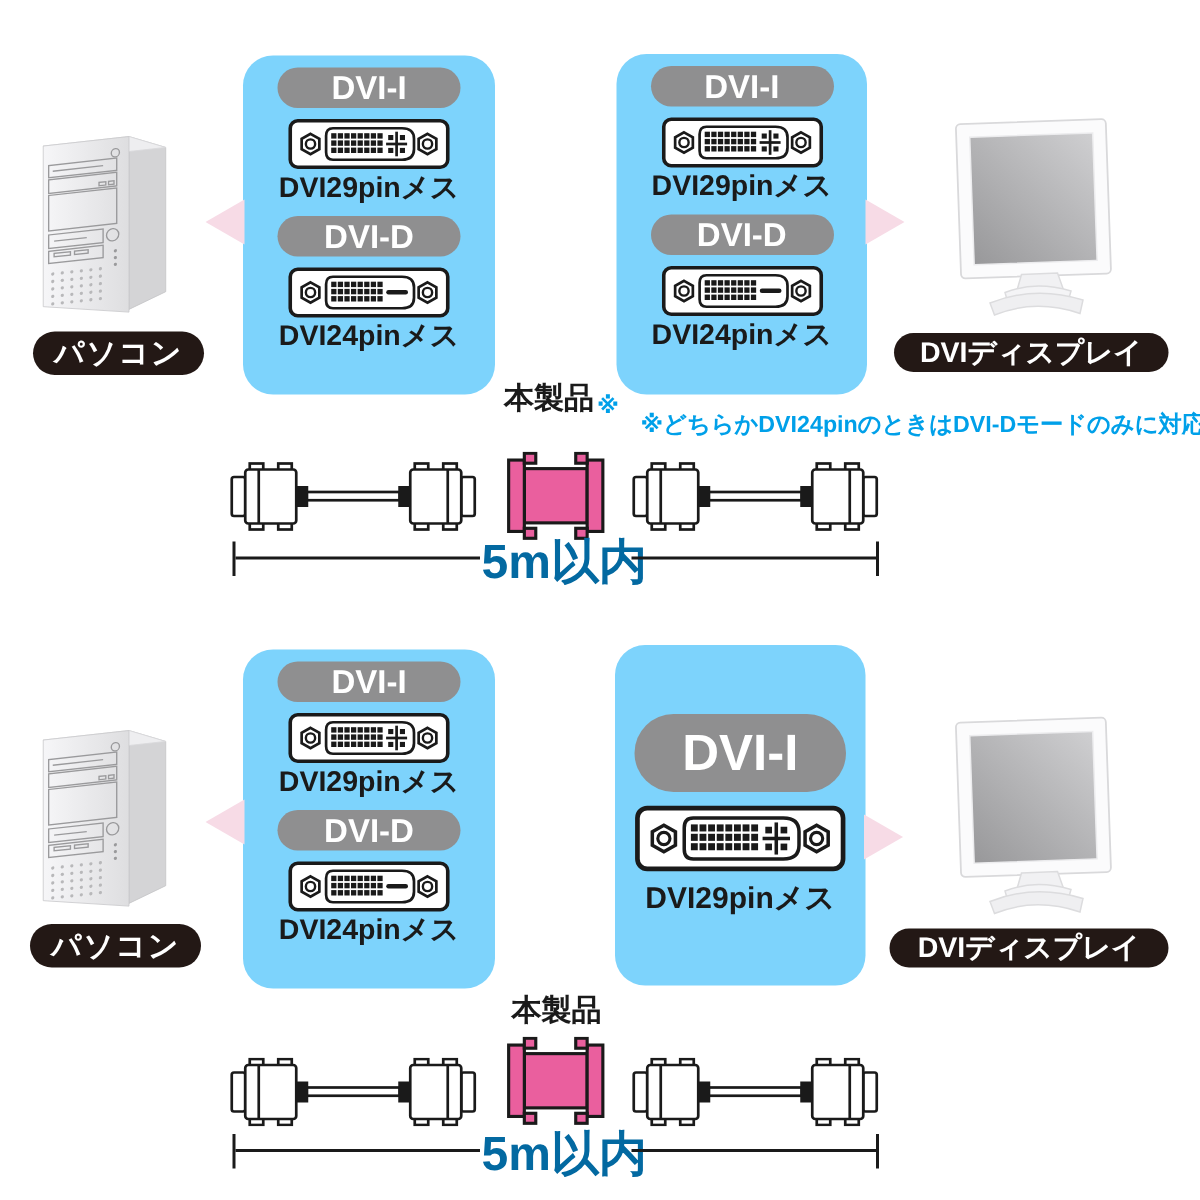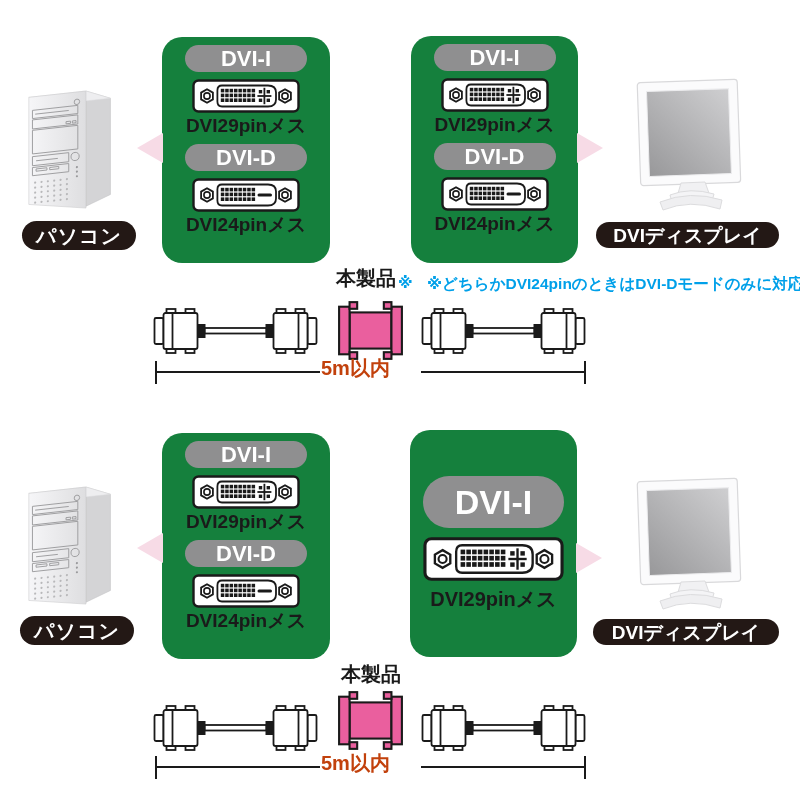--- a/index.html
+++ b/index.html
@@ -1,19 +1,19 @@
 <!DOCTYPE html>
 <html><head>
 <meta charset="utf-8">
 <style>
   html,body{margin:0;padding:0;background:#fff;}
   .canvas{position:relative;width:800px;height:800px;background:#ffffff;overflow:hidden;
           font-family:"Liberation Sans","DejaVu Sans",sans-serif;}
   .abs{position:absolute;}
-  .pink-box{position:absolute;background:#15803d;border-radius:20px;display:flex;
+  .pink-box{position:absolute;background:#7dd3fc;border-radius:20px;display:flex;
             flex-direction:column;align-items:center;}
   .arrow-l{position:absolute;left:-25px;width:0;height:0;border-top:15px solid transparent;
            border-bottom:15px solid transparent;border-right:26px solid #f7dbe6;}
   .arrow-r{position:absolute;right:-25px;width:0;height:0;border-top:15px solid transparent;
            border-bottom:15px solid transparent;border-left:26px solid #f7dbe6;}
   .gray-pill{background:#8f8f90;color:#ffffff;font-weight:bold;display:flex;
              align-items:center;justify-content:center;line-height:1;}
   .gray-pill.sm{width:122px;height:27px;border-radius:14px;font-size:22px;}
   .gray-pill.lg{width:141px;height:52px;border-radius:26px;font-size:34px;}
   .black-pill{position:absolute;background:#231815;color:#ffffff;font-weight:bold;
@@ -21,22 +21,22 @@
               line-height:1;letter-spacing:1px;}
   .conn-sm{width:108px;height:34px;}
   .conn-lg{width:141px;height:46px;}
   .conn-label{font-weight:bold;color:#1a1a1a;font-size:19px;line-height:1;white-space:nowrap;text-align:center;}
   .conn-label.lg2{font-size:20px;}
   .product{position:absolute;font-size:20px;font-weight:bold;color:#1a1a1a;line-height:1;white-space:nowrap;}
   .ast{color:#00a0e9;font-size:15px;vertical-align:-3px;margin-left:2px;}
   .note{position:absolute;font-size:15.5px;font-weight:bold;color:#00a0e9;line-height:1.3;white-space:nowrap;}
   .mline{position:absolute;height:2.4px;background:#1a1a1a;}
   .mtick{position:absolute;width:2.4px;background:#1a1a1a;}
-  .len-label{position:absolute;font-size:20px;font-weight:bold;color:#c2410c;
-             line-height:1;white-space:nowrap;}
+  .len-label{position:absolute;font-size:32px;font-weight:bold;color:#0369a1;
+             text-align:center;line-height:1;white-space:nowrap;}
 </style>
 </head>
 <body>
 
 <div class="canvas">
 
   <svg width="0" height="0" style="position:absolute" aria-hidden="true">
     <defs>
       <linearGradient id="gpcf" x1="0" y1="0" x2="1" y2="0">
         <stop offset="0" stop-color="#f6f6f8"></stop>
@@ -259,21 +259,21 @@
         <use href="#sym-dvi-d"></use>
       </svg>
     <div class="conn-label" style="margin-top:3px">DVI24pinメス</div>
   </div>
 
   <svg class="abs" style="left:632px;top:75px;width:116px;height:138px">
       <use href="#sym-monitor"></use>
     </svg>
   <div class="black-pill" style="left:596px;top:222px;width:183px;height:26px;font-size:19px;letter-spacing:0">DVIディスプレイ</div>
 
-  <div class="product" style="left:336px;top:268px"><span>本製品</span><span class="ast">※</span></div>
+  <div class="product" style="left:336px;top:256px"><span>本製品</span><span class="ast">※</span></div>
   <div class="note" style="left:427px;top:274px">※どちらかDVI24pinのときはDVI-Dモードのみに対応。</div>
 
   <svg class="abs" style="left:152px;top:308px;width:167px;height:46px">
       <use href="#sym-cable"></use>
     </svg>
   <svg class="abs" style="left:337px;top:301px;width:67px;height:59px">
       <use href="#sym-adapter"></use>
     </svg>
   <svg class="abs" style="left:420px;top:308px;width:167px;height:46px">
       <use href="#sym-cable"></use>

